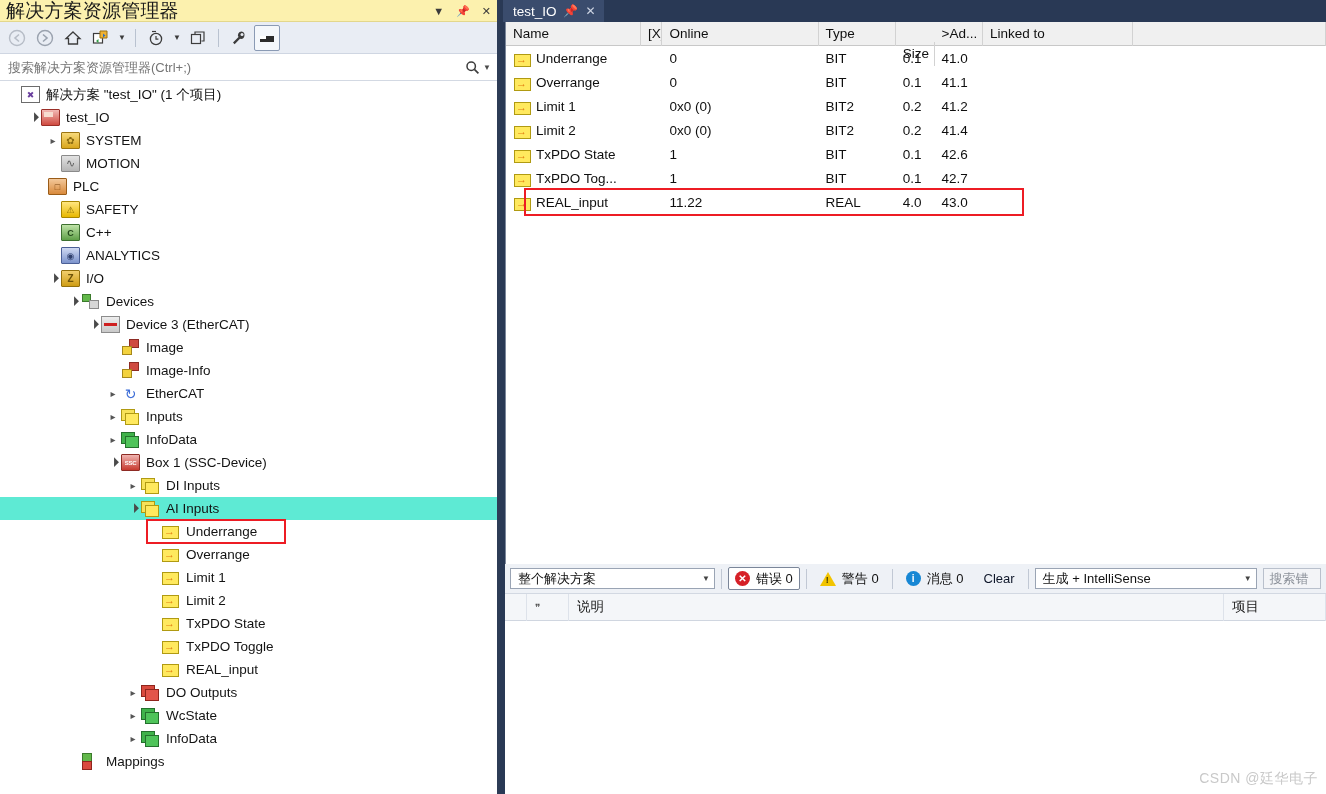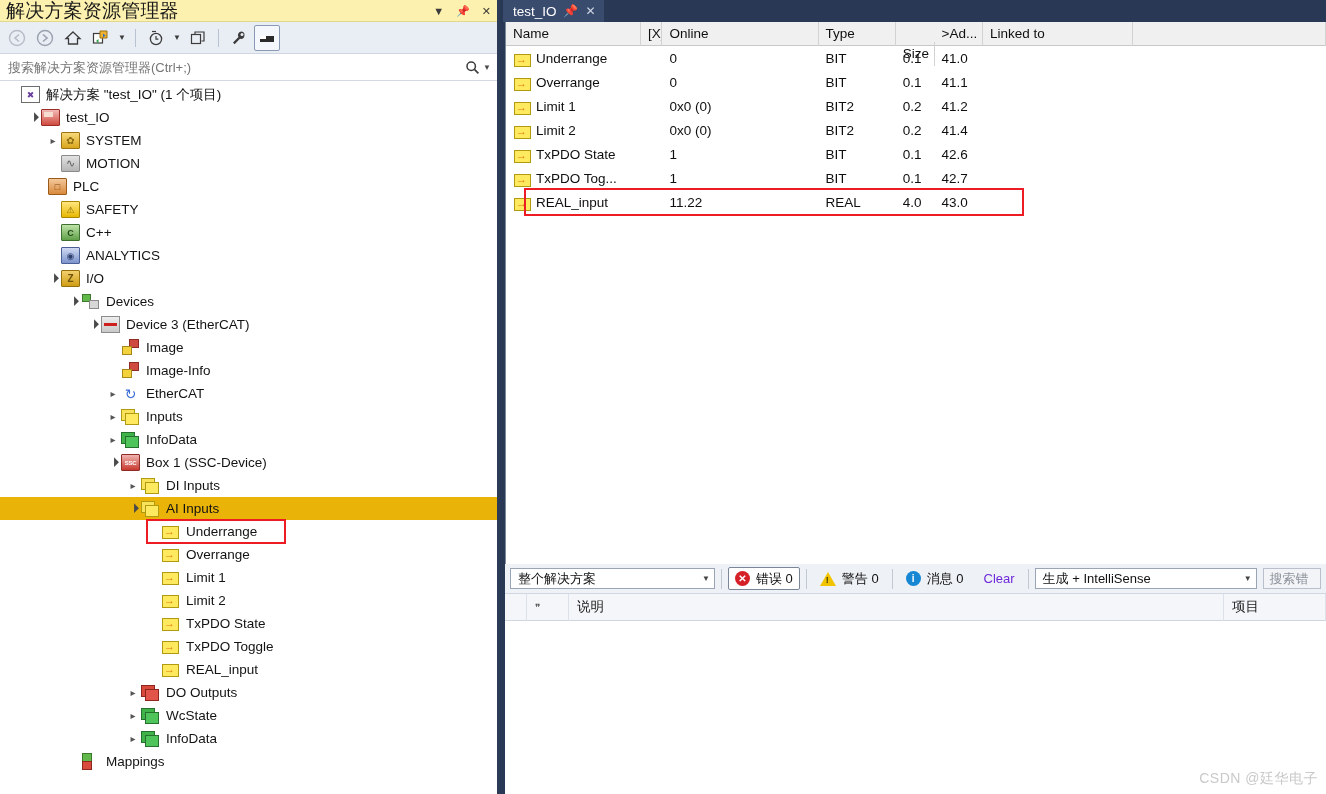--- a/index.html
+++ b/index.html
@@ -62,21 +62,21 @@
     font-family: "Liberation Sans", sans-serif;
   }
   .se-search-right { display: flex; align-items: center; gap: 3px; color: #4a4a4a; }
 
   
   .tree { position: absolute; top: 83px; left: 0; right: 0; bottom: 0; overflow: hidden; background: #fff; }
   .tnode {
     display: flex; align-items: center; height: 23px;
     white-space: nowrap; font-size: 13.5px; color: #131313;
   }
-  .tnode.selected { background: #eab308; }
+  .tnode.selected { background: #5eead4; }
   .twist { width: 16px; text-align: center; font-size: 8px; color: #4a4a4a; flex: 0 0 16px; }
   .twist.open::before { content: "\25E2"; display:inline-block; transform: rotate(-45deg) translate(1px,-1px); font-size: 9px; }
   .twist.closed::before { content: "\25B8"; font-size: 10px; color: #555; }
   .ticon { width: 19px; height: 17px; margin-right: 6px; flex: 0 0 19px; position: relative; }
   .tlabel { line-height: 1; }
 
   
   .ic-sln { background:#ffffff; border:1px solid #6c6c6c; }
   .ic-sln::after{ content:"\2716"; position:absolute; inset:0; font-size:9px; color:#6a3f9e; display:flex; align-items:center; justify-content:center;}
   .ic-proj { background: linear-gradient(#f2b9b5,#cf4a40); border:1px solid #9a2e27; border-radius:1px;}
@@ -164,21 +164,21 @@
     padding: 0 4px 0 7px; font-size: 13px; color: #111;
   }
   .combo .cb-caret { font-size: 8px; color: #444; margin-left: 14px; }
   .el-sep { width: 1px; height: 20px; background: #c1c8d4; }
   .el-btn {
     height: 23px; display: flex; align-items: center; gap: 6px;
     padding: 0 6px; font-size: 13px; color: #111;
     border: 1px solid transparent; border-radius: 2px;
   }
   .el-btn.active { border-color: #7b8699; background: #ffffff; }
-  .el-btn.disabled { color: #6d28d9; }
+  .el-btn.disabled { color: #0f172a; }
   .badge-ico { width: 15px; height: 15px; border-radius: 50%; display:flex; align-items:center; justify-content:center; font-size:10px; font-weight:bold; color:#fff; }
   .badge-err { background: #d62027; }
   .badge-warn { width:0;height:0;border-left:8px solid transparent;border-right:8px solid transparent;border-bottom:14px solid #f2c400; position:relative; border-radius:0; }
   .badge-warn::after{content:"!"; position:absolute; left:-2px; top:3px; font-size:9px; color:#463a00; font-weight:bold;}
   .badge-info { background: #1787d4; }
   .el-search {
     height: 21px; background: #f3f4f7; border: 1px solid #b9c0cc;
     display: flex; align-items: center; padding: 0 6px; font-size: 13px; color: #8b9099;
     flex: 1; min-width: 0;
   }

